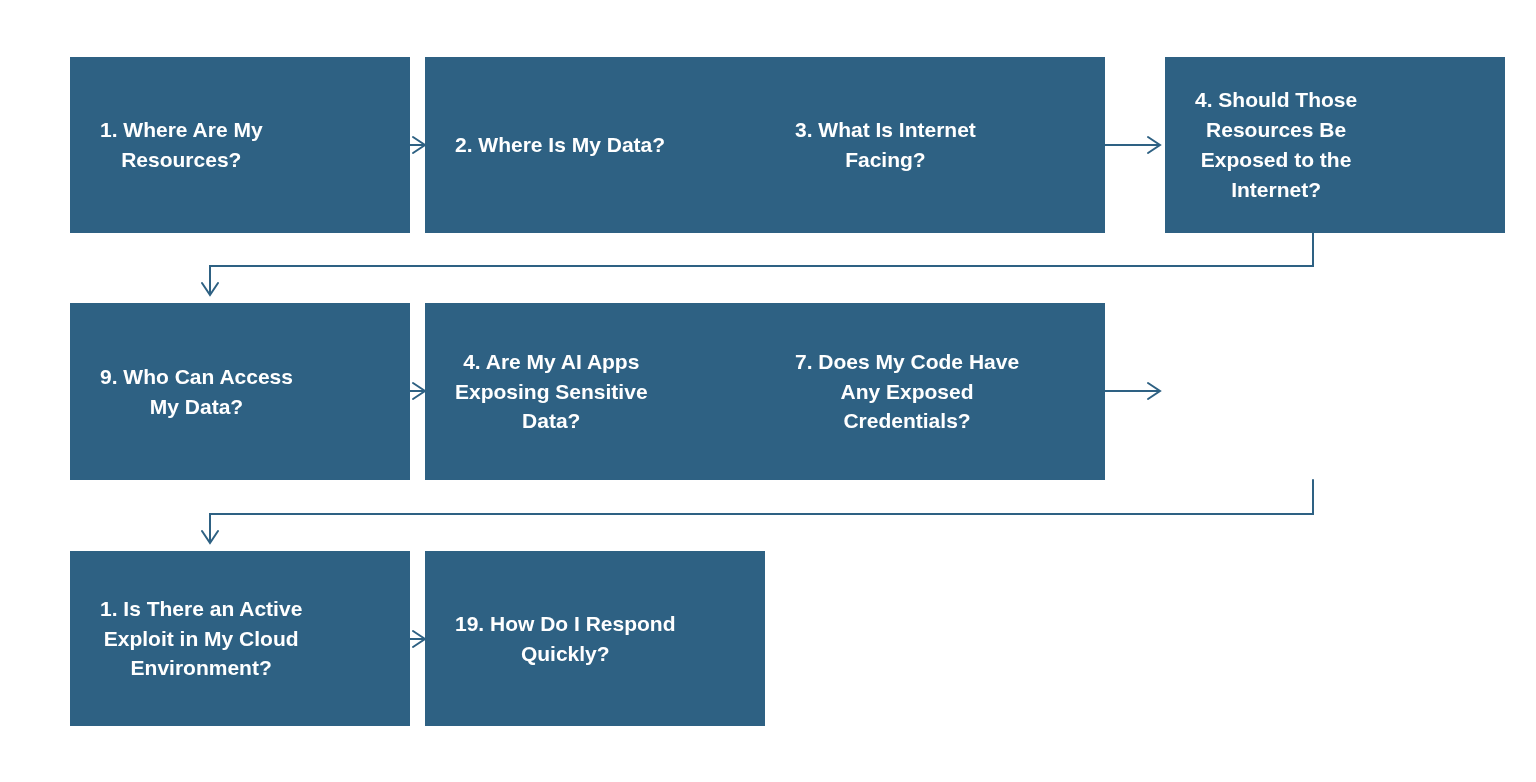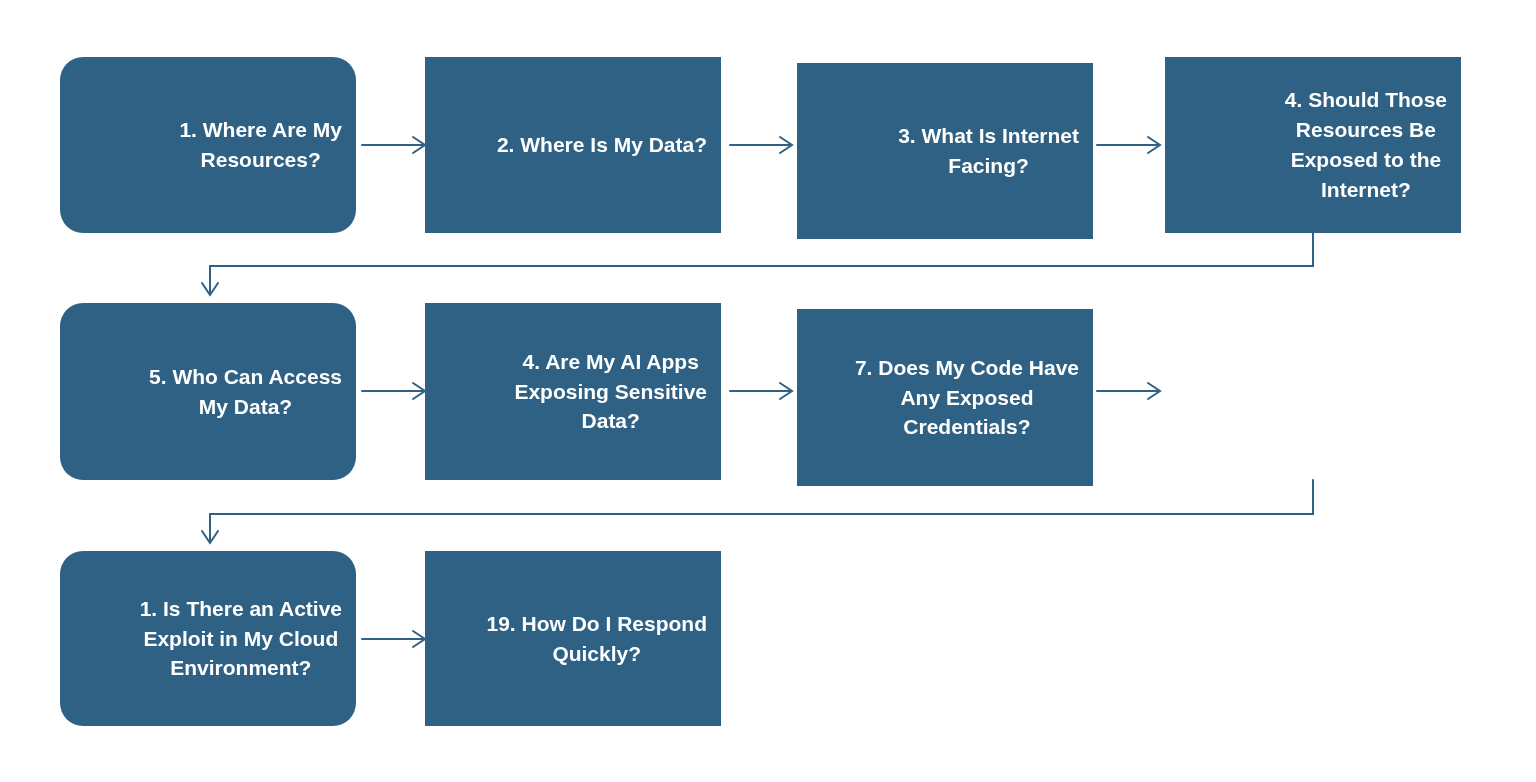--- a/index.html
+++ b/index.html
@@ -10,41 +10,41 @@
   .canvas {
     position: relative;
     width: 1536px;
     height: 782px;
     background: #ffffff;
     overflow: hidden;
     font-family: "Liberation Sans", "DejaVu Sans", sans-serif;
   }
   .node {
     position: absolute;
-    width: 296px;
+    width: 340px;
     height: 176px;
     background: #2E6183;
     color: #ffffff;
     display: flex;
     align-items: center;
-    justify-content: flex-end;
+    justify-content: flex-start;
     text-align: center;
     box-sizing: border-box;
-    padding: 0 14px;
+    padding: 0 30px;
   }
   .node .label {
     font-size: 21px;
     line-height: 1.42;
     font-weight: 600;
     white-space: pre-line;
   }
   
-  .c1 { left: 60px; border-radius: 23px; }
+  .c1 { left: 70px; }
   .c2 { left: 425px; }
-  .c3 { left: 797px; margin-top: 6px; }
+  .c3 { left: 765px; }
   .c4 { left: 1165px; }
   
   .r1 { top: 57px; }
   .r2 { top: 303px; height: 177px; }
   .r3 { top: 551px; height: 175px; }
 
   .connector-layer {
     position: absolute;
     left: 0;
     top: 0;
@@ -112,21 +112,21 @@
 Facing?</span>
   </div>
   <div class="node r1 c4">
     <span class="label">4. Should Those
 Resources Be
 Exposed to the
 Internet?</span>
   </div>
 
   <div class="node r2 c1">
-    <span class="label">5. Who Can Access
+    <span class="label">9. Who Can Access
 My Data?</span>
   </div>
   <div class="node r2 c2">
     <span class="label">4. Are My AI Apps
 Exposing Sensitive
 Data?</span>
   </div>
   <div class="node r2 c3">
     <span class="label">7. Does My Code Have
 Any Exposed

